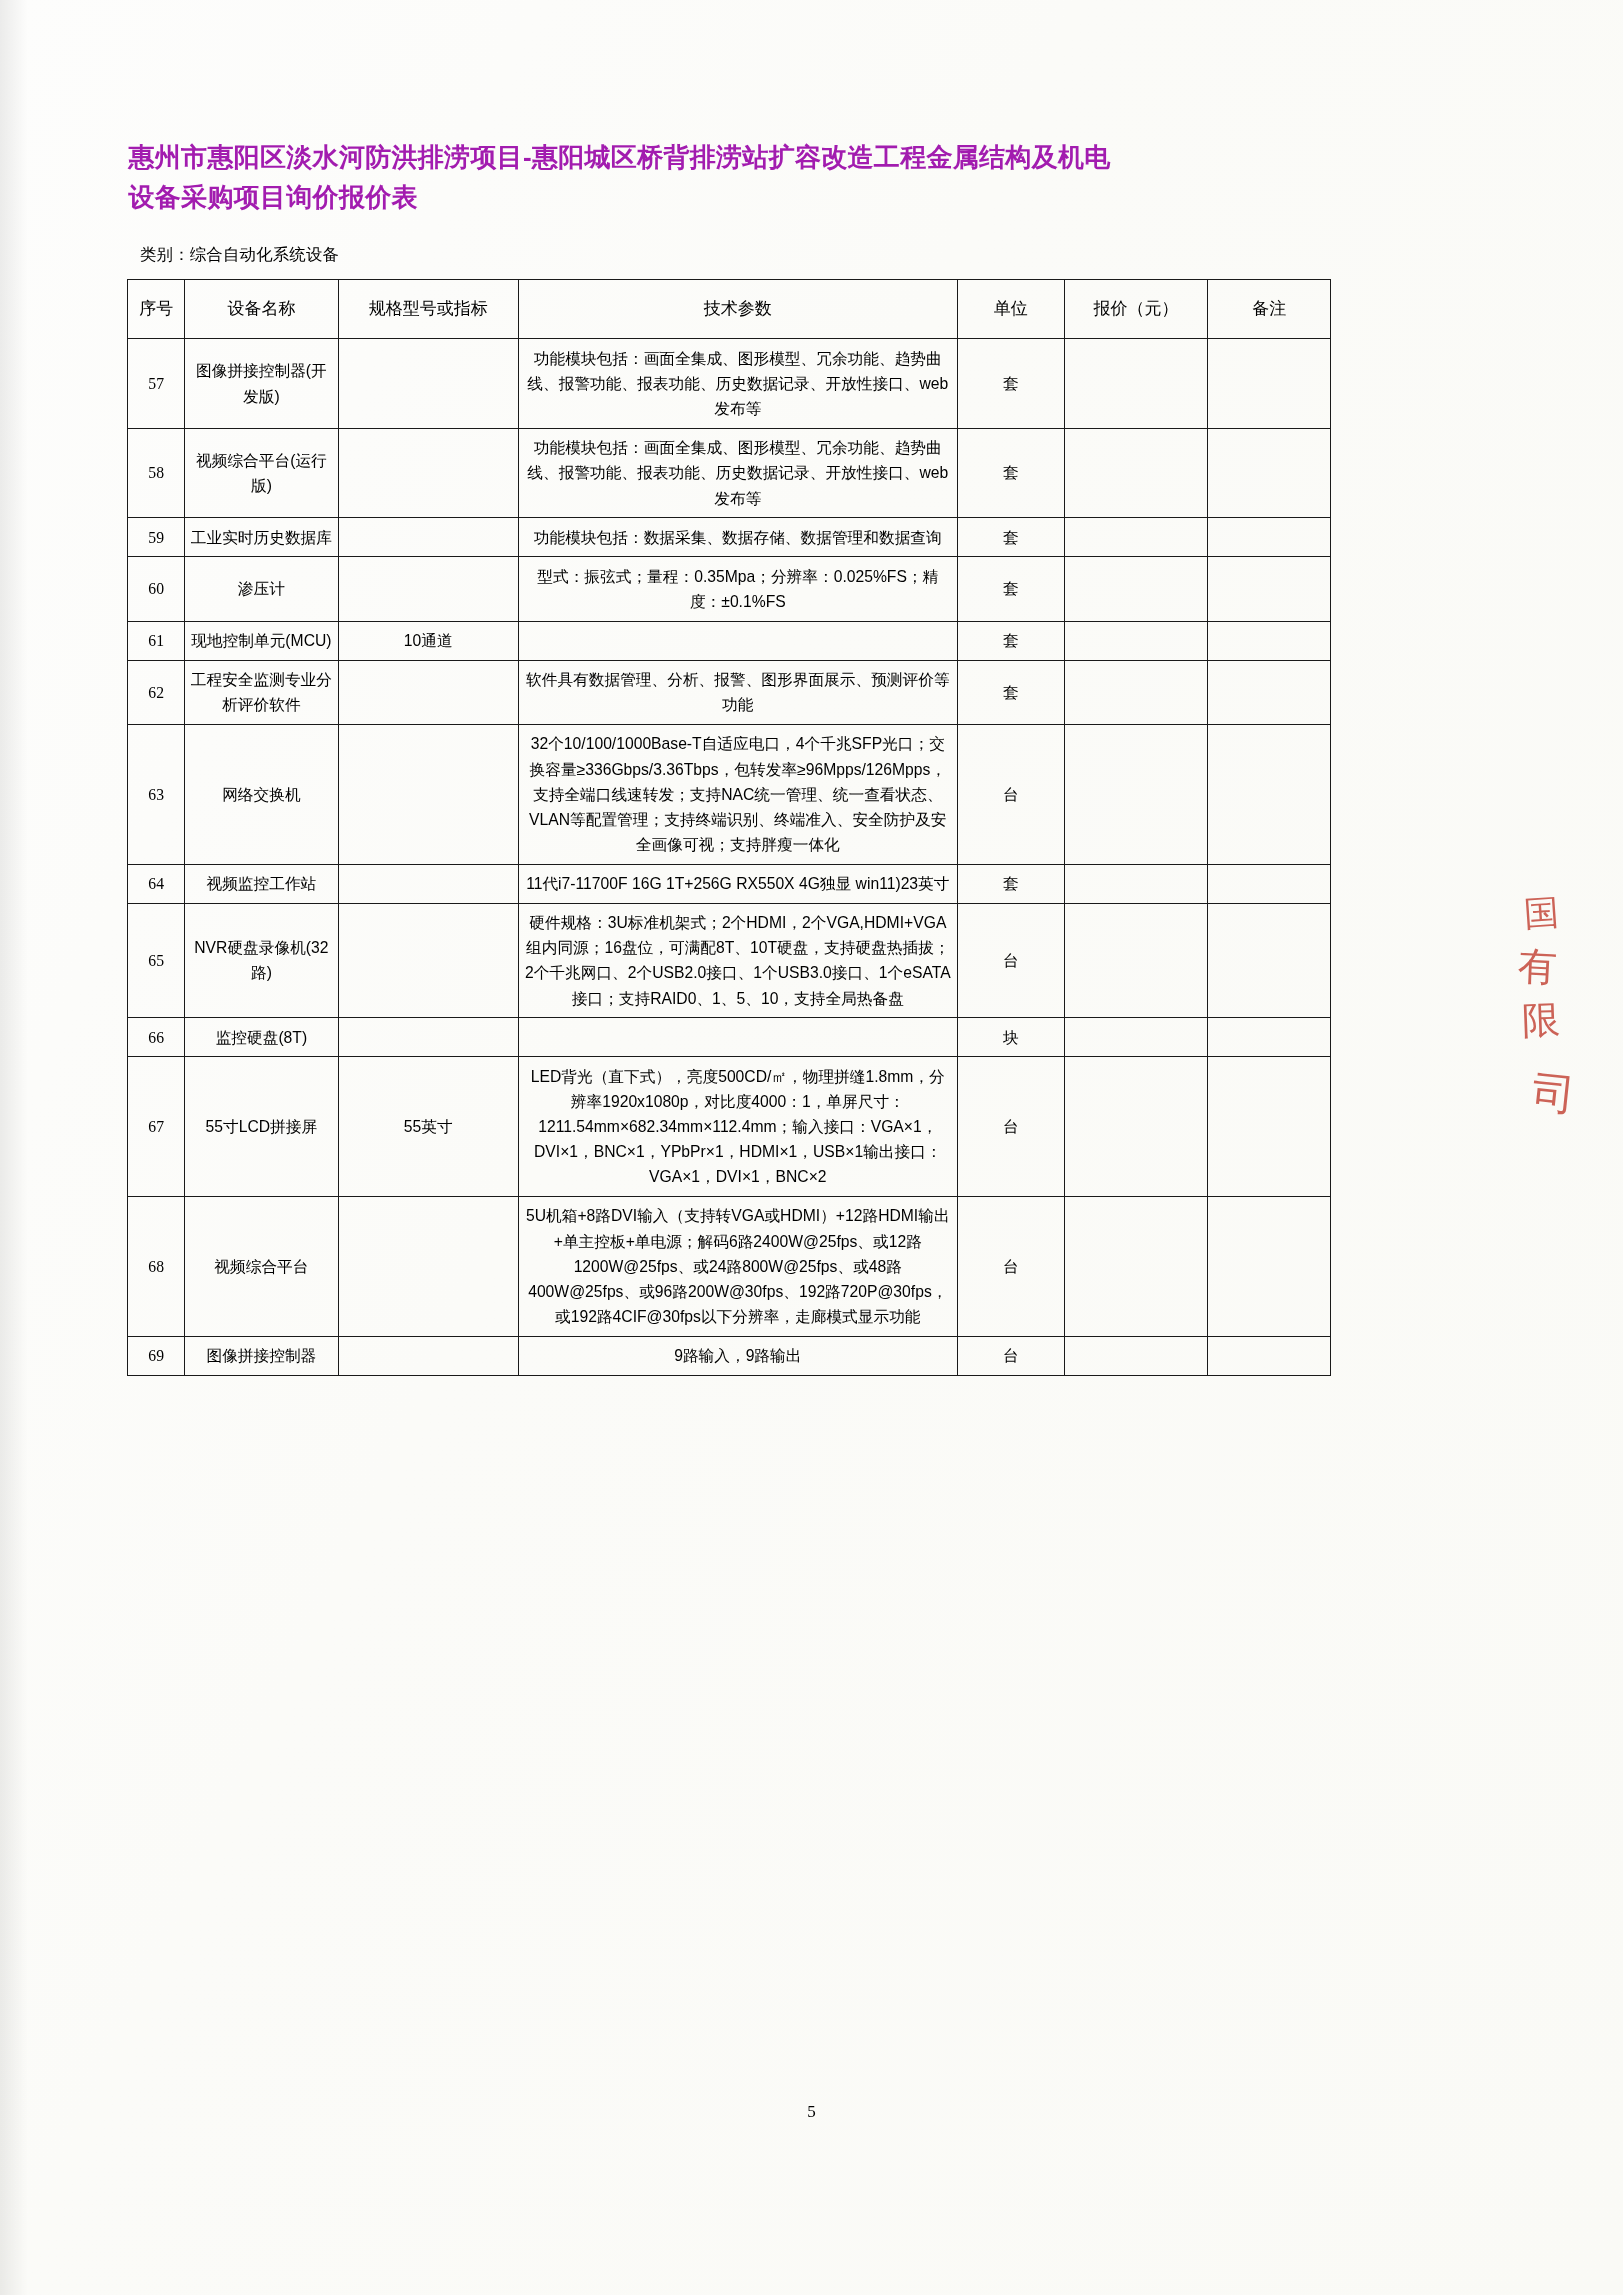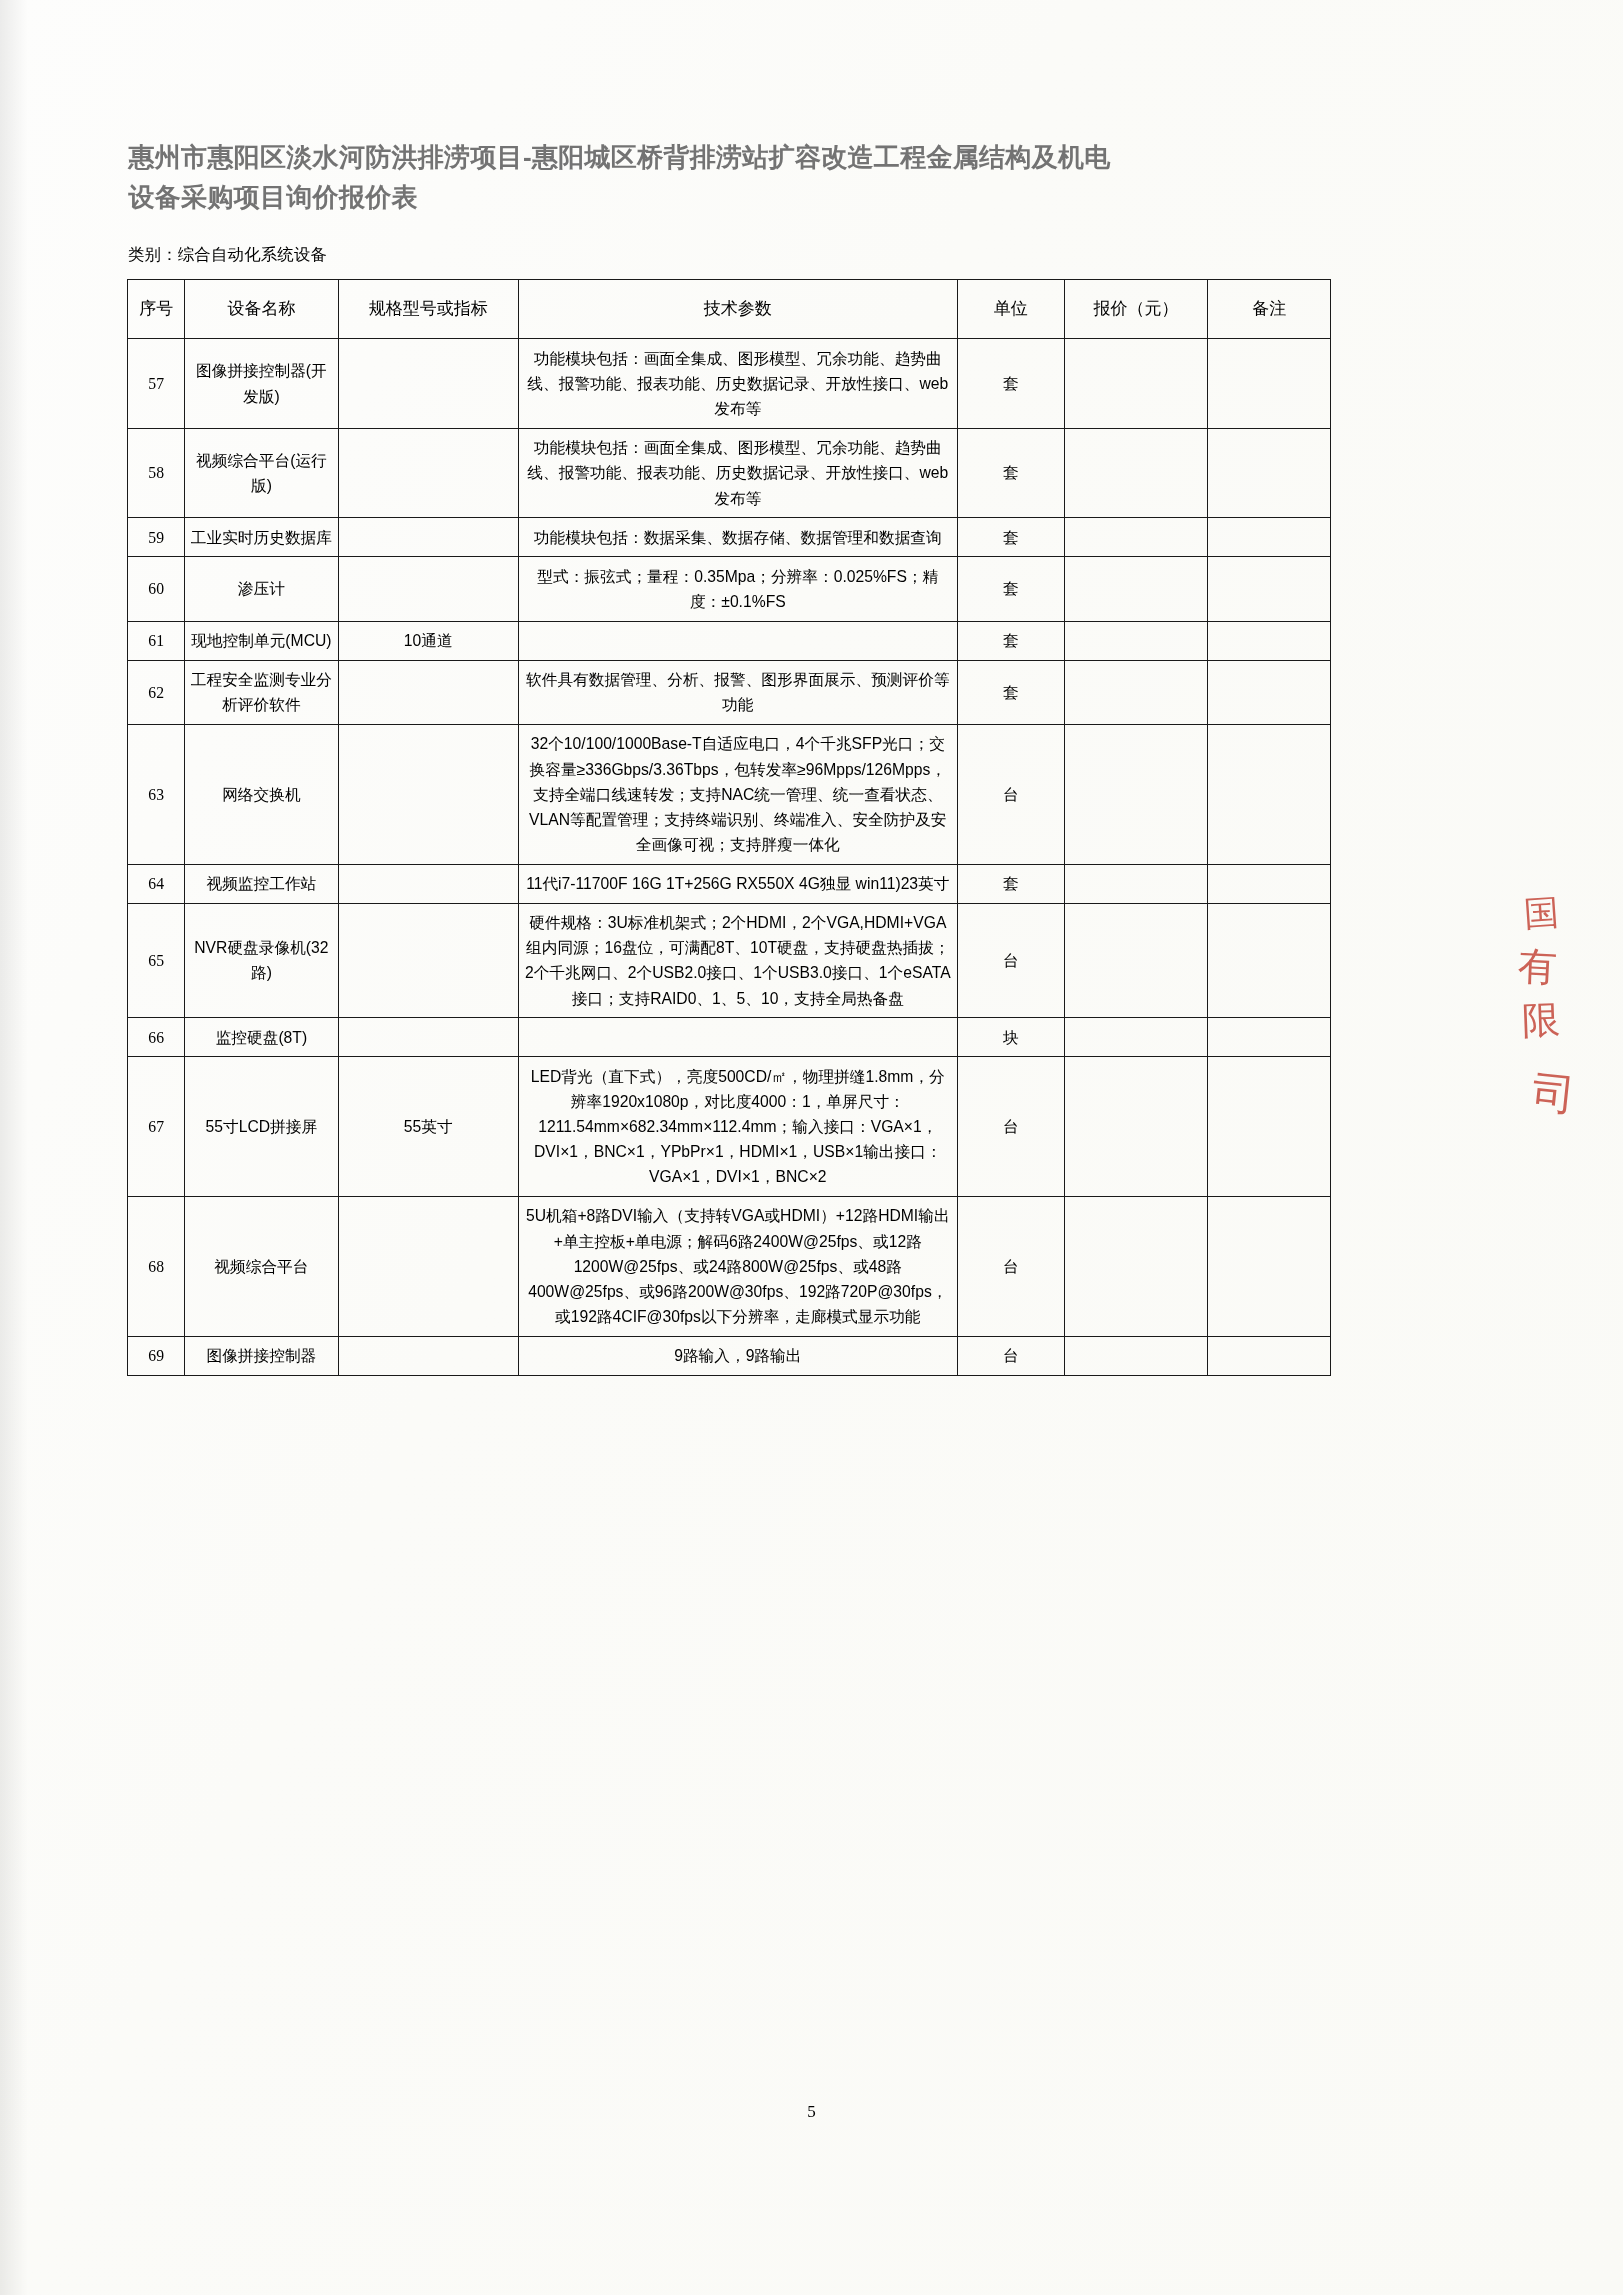--- a/index.html
+++ b/index.html
@@ -32,31 +32,31 @@
     top: 137px;
     width: 1387px;
   }
   .doc-title {
     font-family: "Liberation Sans", sans-serif;
     font-weight: bold;
     font-size: 26px;
     line-height: 1.55;
     text-align: left;
     letter-spacing: 0.3px;
-    color: #737373;
+    color: #a21caf;
     margin: 0 0 0 6.5px;
     width: 1361px;
   }
   .doc-title .line2 {
     display: block;
   }
   .category {
     font-family: "Liberation Sans", sans-serif;
     font-size: 16.4px;
-    margin: 26px 0 13px 6px;
+    margin: 26px 0 13px 18px;
     color: #000;
     letter-spacing: 0.2px;
   }
   table.quote {
     border-collapse: collapse;
     width: 1204px;
     margin-left: 5.2px;
     table-layout: fixed;
     background: transparent;
   }

